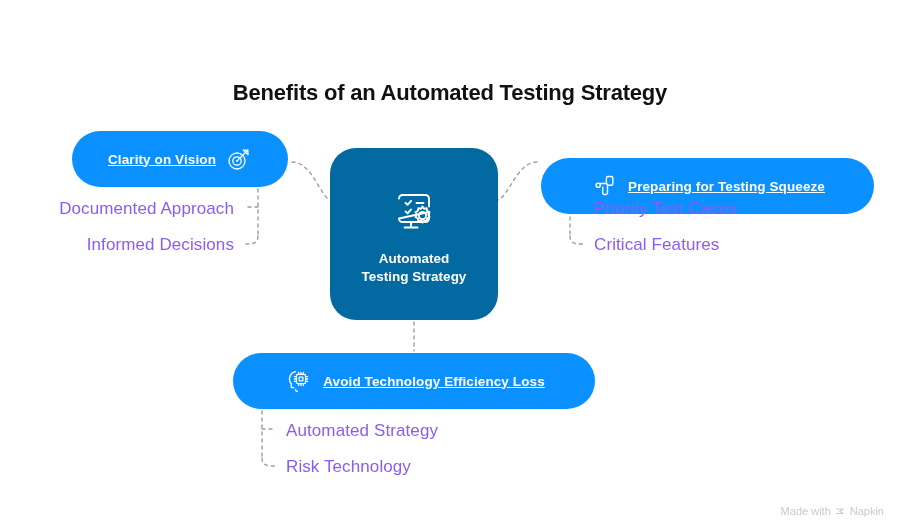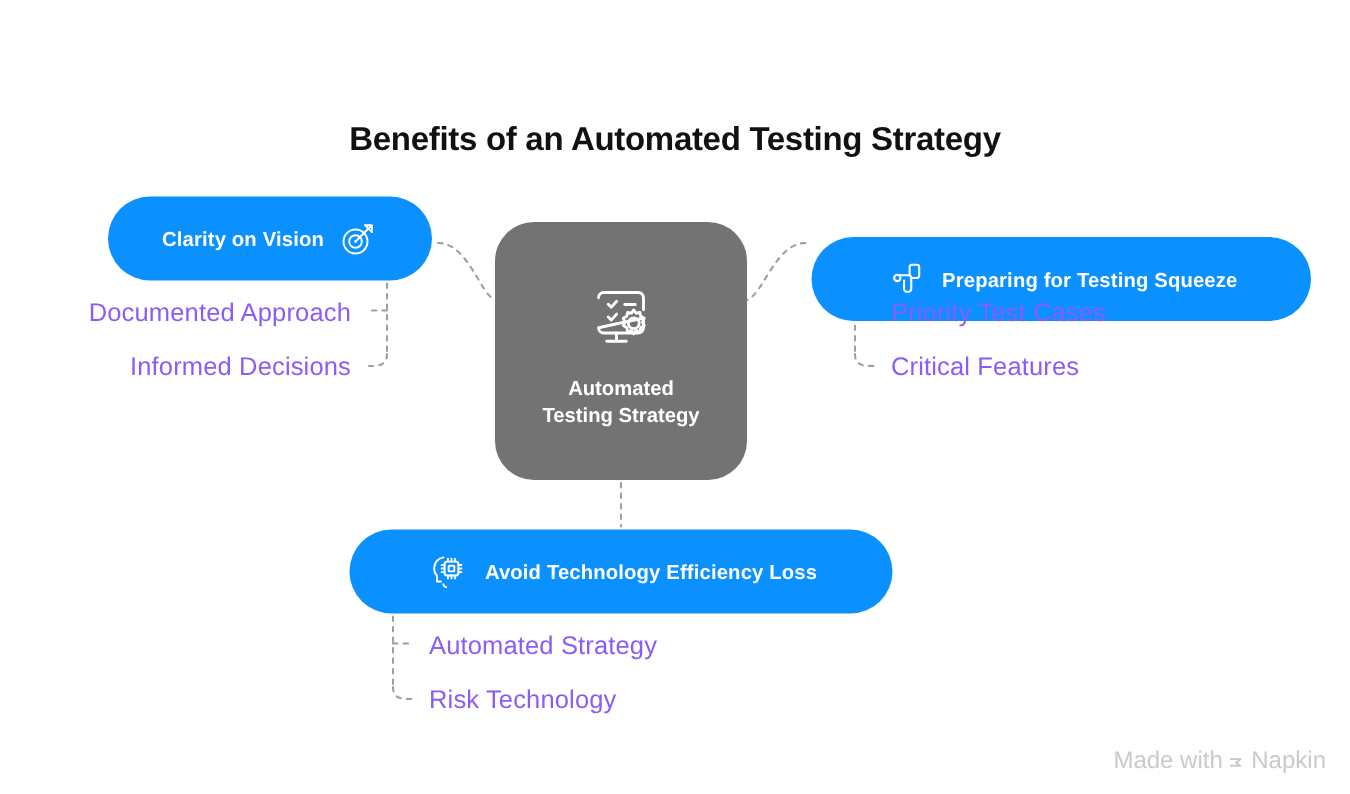--- a/index.html
+++ b/index.html
@@ -55,20 +55,21 @@
     position: absolute;
     background: #0a90ff;
     border-radius: 999px;
     display: flex;
     align-items: center;
     justify-content: center;
     gap: 10px;
     color: #ffffff;
     box-sizing: border-box;
     padding: 0 22px;
+    text-decoration: underline;
   }
   .pill-label {
     font-size: 13.5px;
     font-weight: bold;
     color: #ffffff;
     white-space: nowrap;
     letter-spacing: 0.1px;
   }
   .pill .icon svg { display: block; }
 
@@ -92,21 +93,21 @@
     height: 56px;
   }
 
   
   #center-card {
     position: absolute;
     left: 330px;
     top: 148px;
     width: 168px;
     height: 172px;
-    background: #737373;
+    background: #0369a1;
     border-radius: 26px;
     display: flex;
     flex-direction: column;
     align-items: center;
     justify-content: center;
     gap: 10px;
   }
   #center-card .icon svg { display: block; }
   #center-label {
     font-size: 13.5px;
@@ -135,21 +136,21 @@
   #sub-risk       { left: 286px;  top: 457px; }
 
   
   #watermark {
     position: absolute;
     right: 16px;
     bottom: 12px;
     display: flex;
     align-items: center;
     gap: 4px;
-    font-size: 16px;
+    font-size: 11px;
     color: #c8cace;
   }
   #watermark svg { display: block; }
 </style>
 </head>
 <body>
 
 <div id="canvas">
 
   <div id="page-title">Benefits of an Automated Testing Strategy</div>

